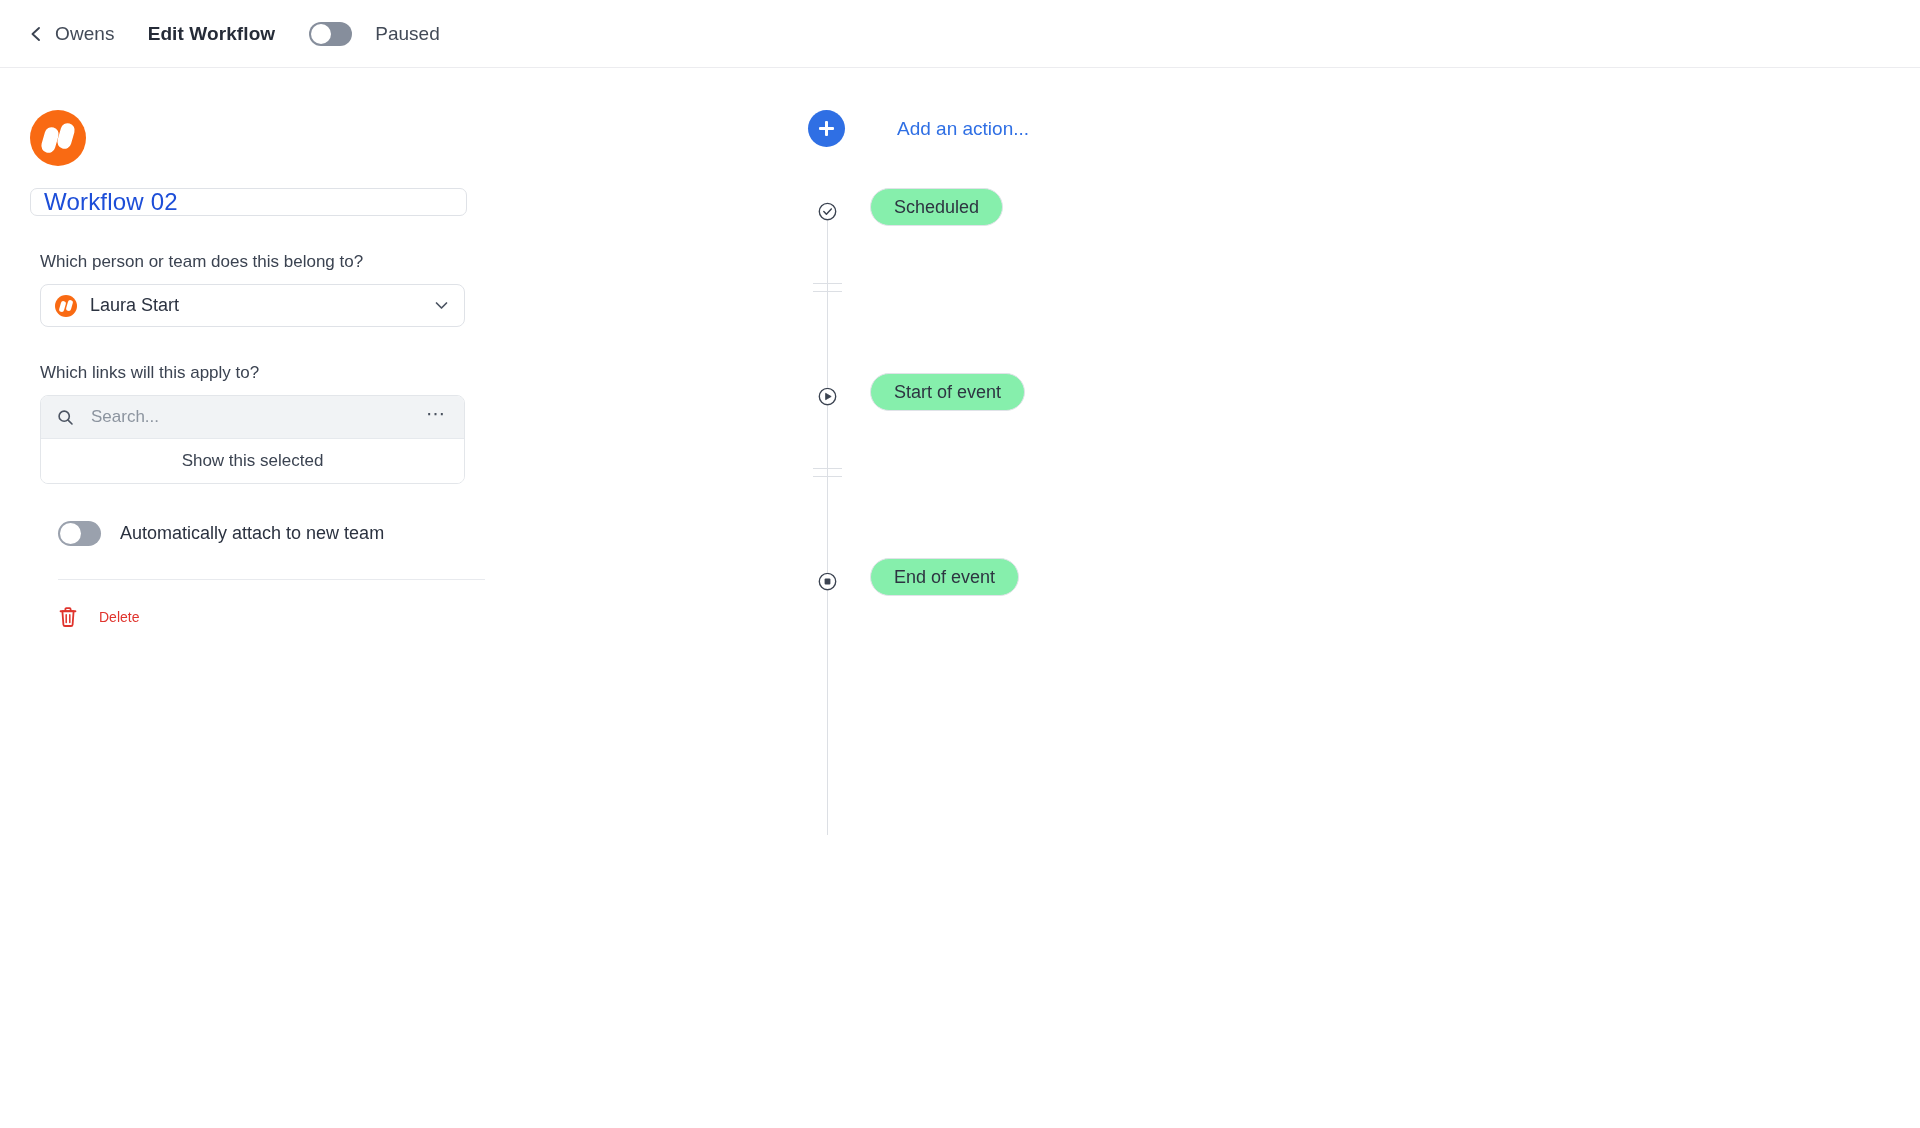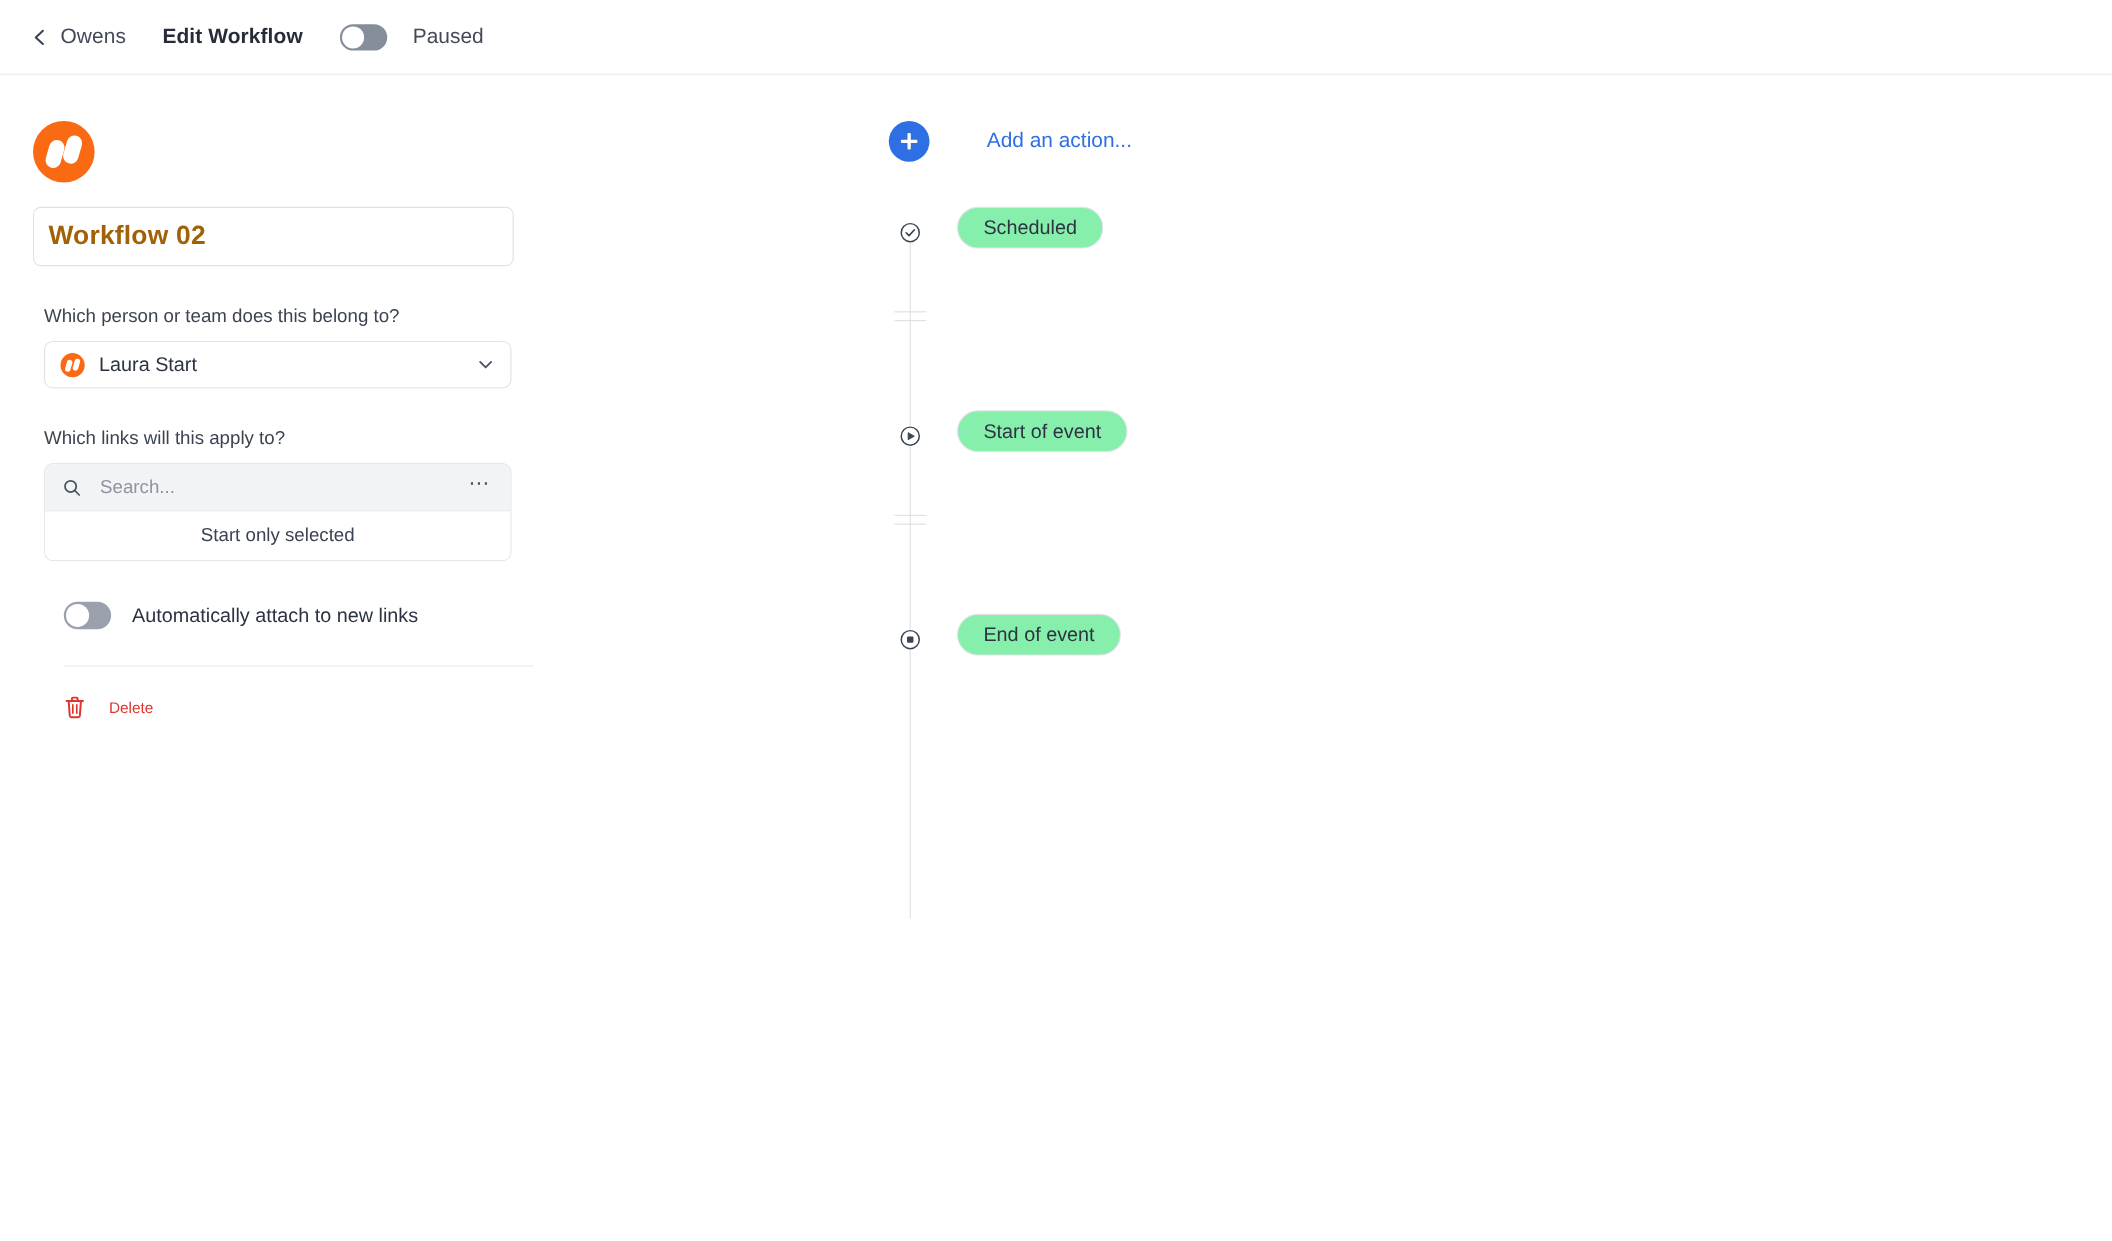--- a/index.html
+++ b/index.html
@@ -101,29 +101,29 @@
   }
   .brand-logo .bar2 {
     width: 14px; height: 26px;
     left: 29px; top: 13px;
     transform: rotate(16deg);
   }
 
   
   .title-input {
     width: 437px;
-    height: 54px;
+    height: 28px;
     border: 1px solid #dfe2e7;
     border-radius: 7px;
     display: flex;
     align-items: center;
     padding: 0 13px;
     font-size: 24px;
-    font-weight: bold;
-    color: #a16207;
+    font-weight: normal;
+    color: #1d4ed8;
     background: #fff;
     letter-spacing: 0.2px;
   }
 
   
   .field-label {
     font-size: 17px;
     color: #3b4351;
     margin-top: 36px;
     margin-bottom: 12px;
@@ -413,28 +413,28 @@
           <svg viewBox="0 0 17 17" width="17" height="17">
               <circle cx="7.2" cy="7.2" r="5.1" fill="none" stroke="#4c5462" stroke-width="1.6"></circle>
               <path d="M11.1 11.1 L15 15" stroke="#4c5462" stroke-width="1.6" stroke-linecap="round"></path>
             </svg>
         </span>
         <span class="search-ph">Search...</span>
         <span class="dots-btn">⋯</span>
       </div>
 
 
-      <div class="show-selected">Start only selected</div>
+      <div class="show-selected">Show this selected</div>
     </div>
 
     <div class="auto-attach">
       <div class="toggle-sm">
         <div class="knob"></div>
       </div>
-      <div class="auto-attach-label">Automatically attach to new links</div>
+      <div class="auto-attach-label">Automatically attach to new team</div>
     </div>
 
     <div class="divider"></div>
 
     <div class="delete-row">
       <span class="trash-ico">
         <svg viewBox="0 0 20 22" width="20" height="22">
           <path d="M2.6 5.2 H17.4" stroke="#e0342d" stroke-width="1.9" stroke-linecap="round"></path>
           <path d="M7.4 5.2 V3.2 A1 1 0 0 1 8.4 2.2 H11.6 A1 1 0 0 1 12.6 3.2 V5.2" fill="none" stroke="#e0342d" stroke-width="1.8" stroke-linejoin="round"></path>
           <path d="M4.4 5.2 L5.4 18.6 A1.6 1.6 0 0 0 7 20 H13 A1.6 1.6 0 0 0 14.6 18.6 L15.6 5.2 Z" fill="none" stroke="#e0342d" stroke-width="1.8" stroke-linejoin="round"></path>

